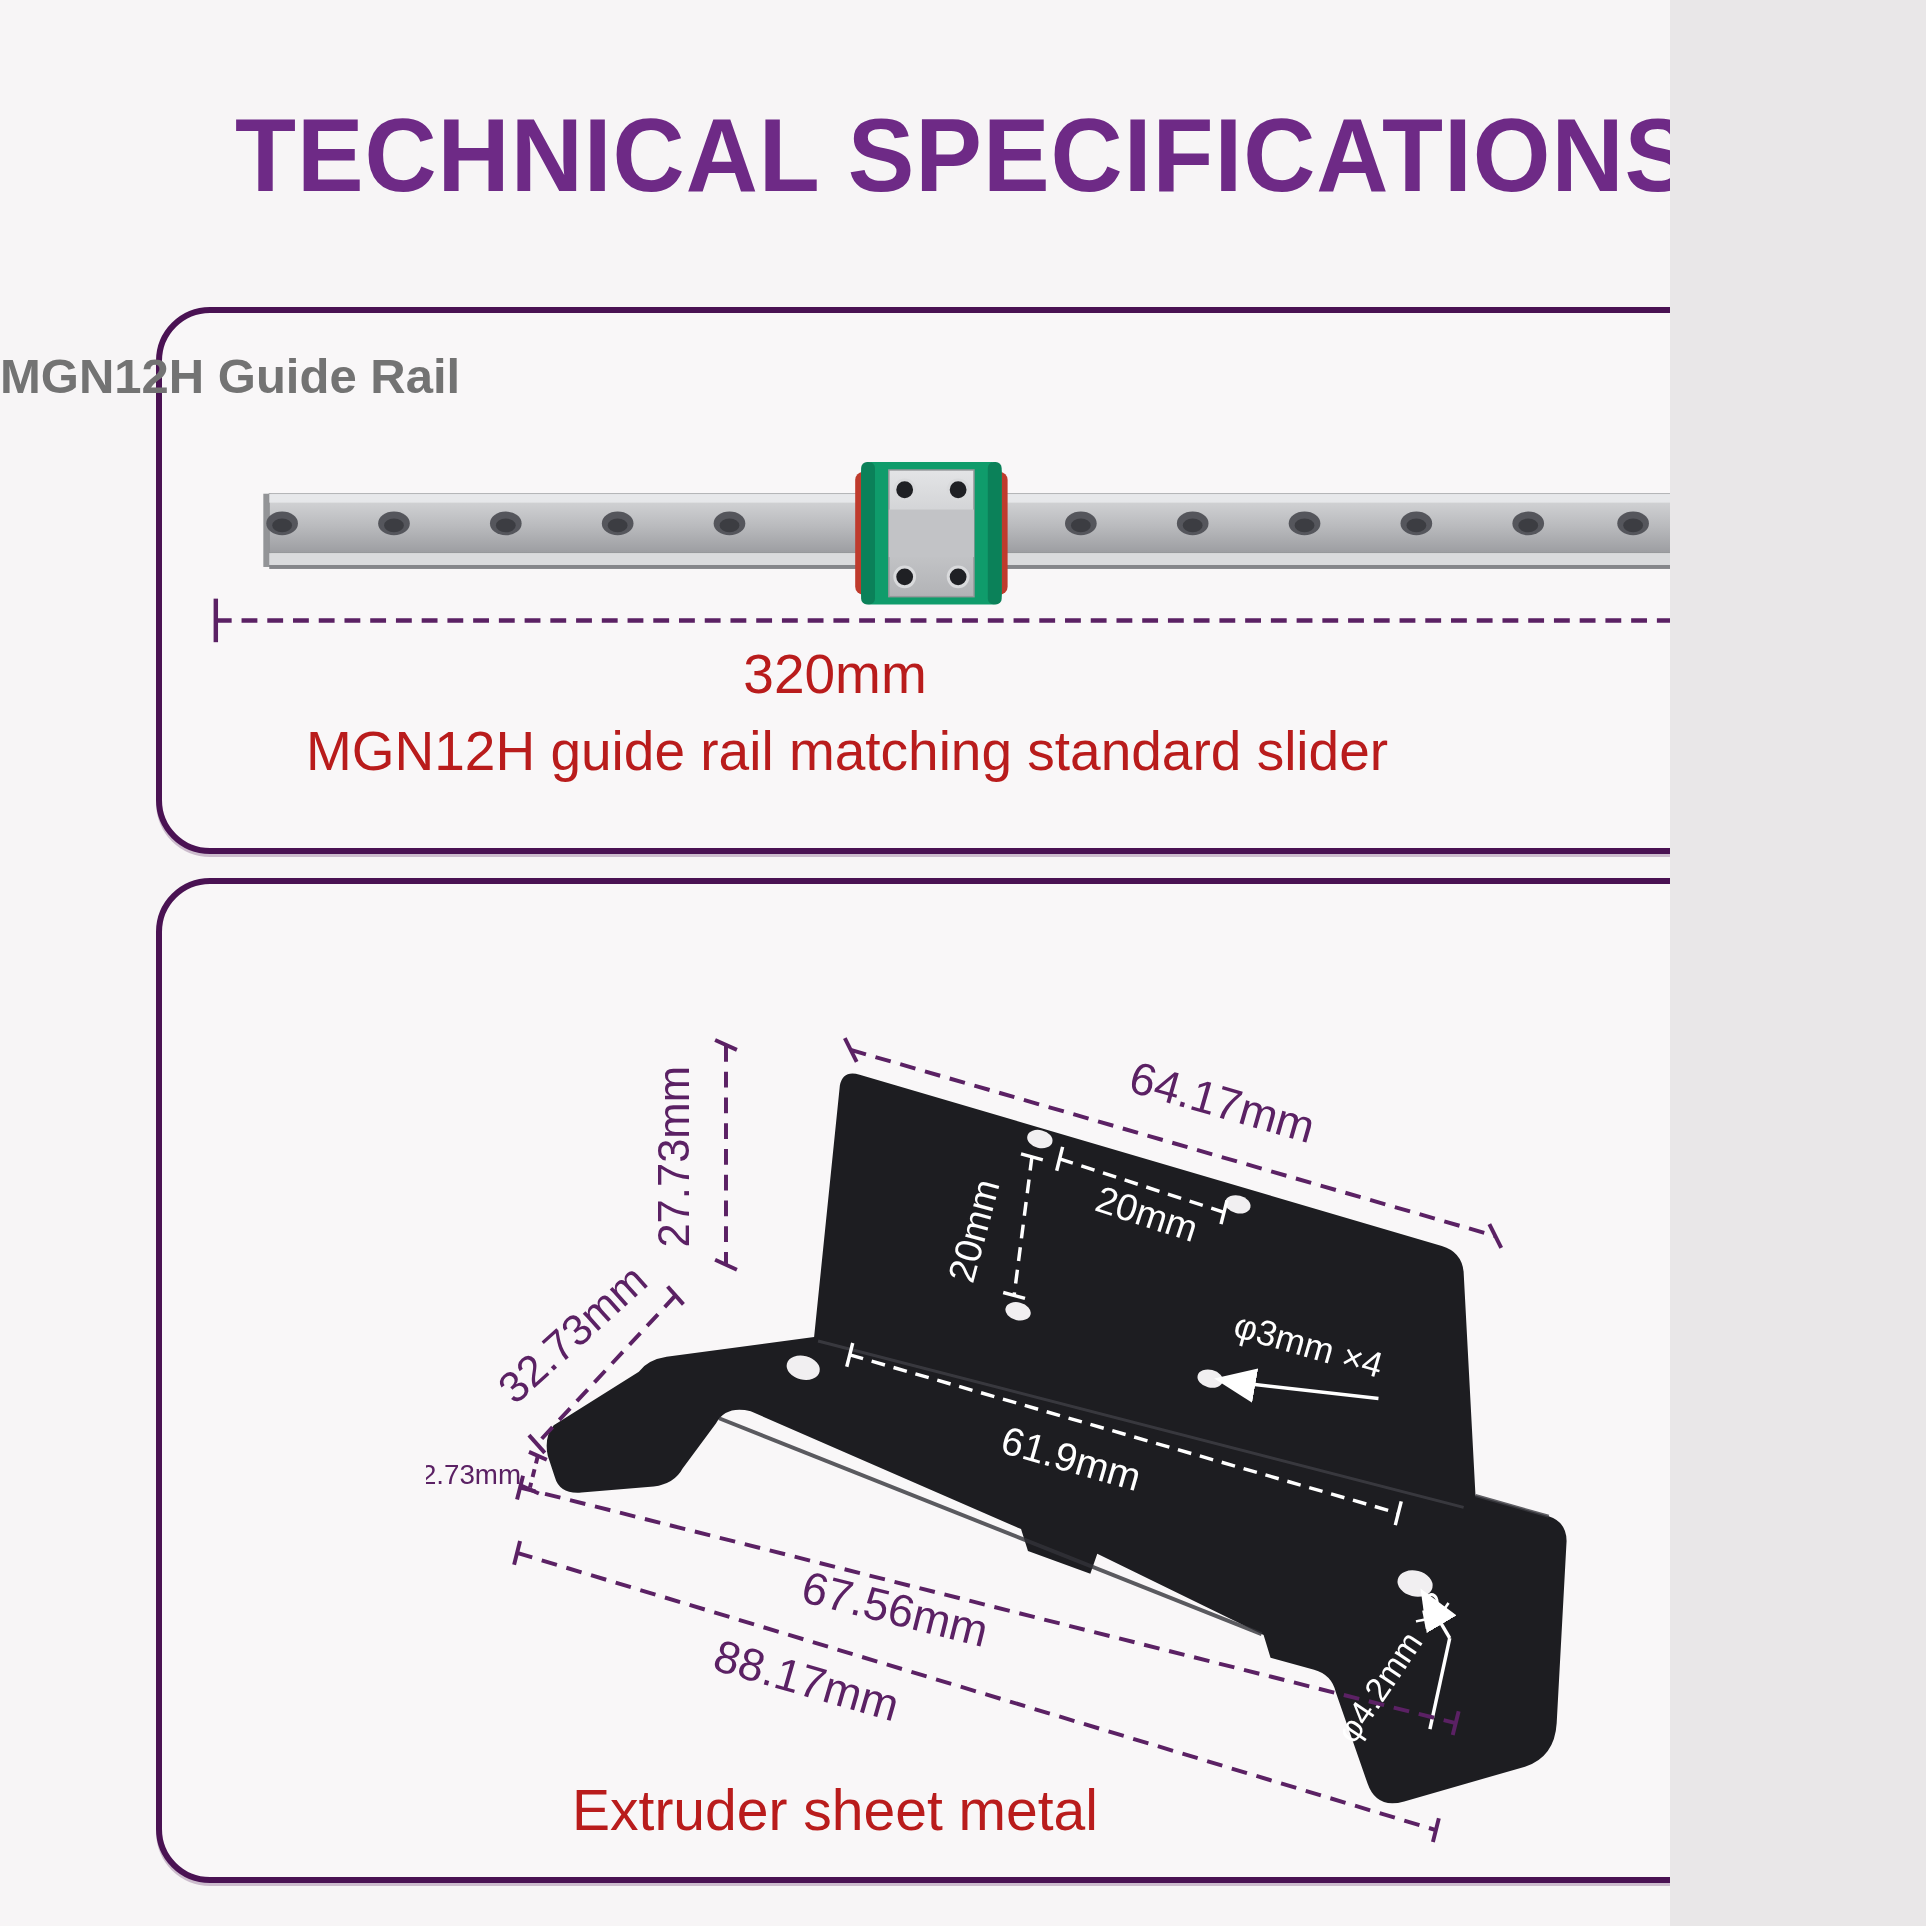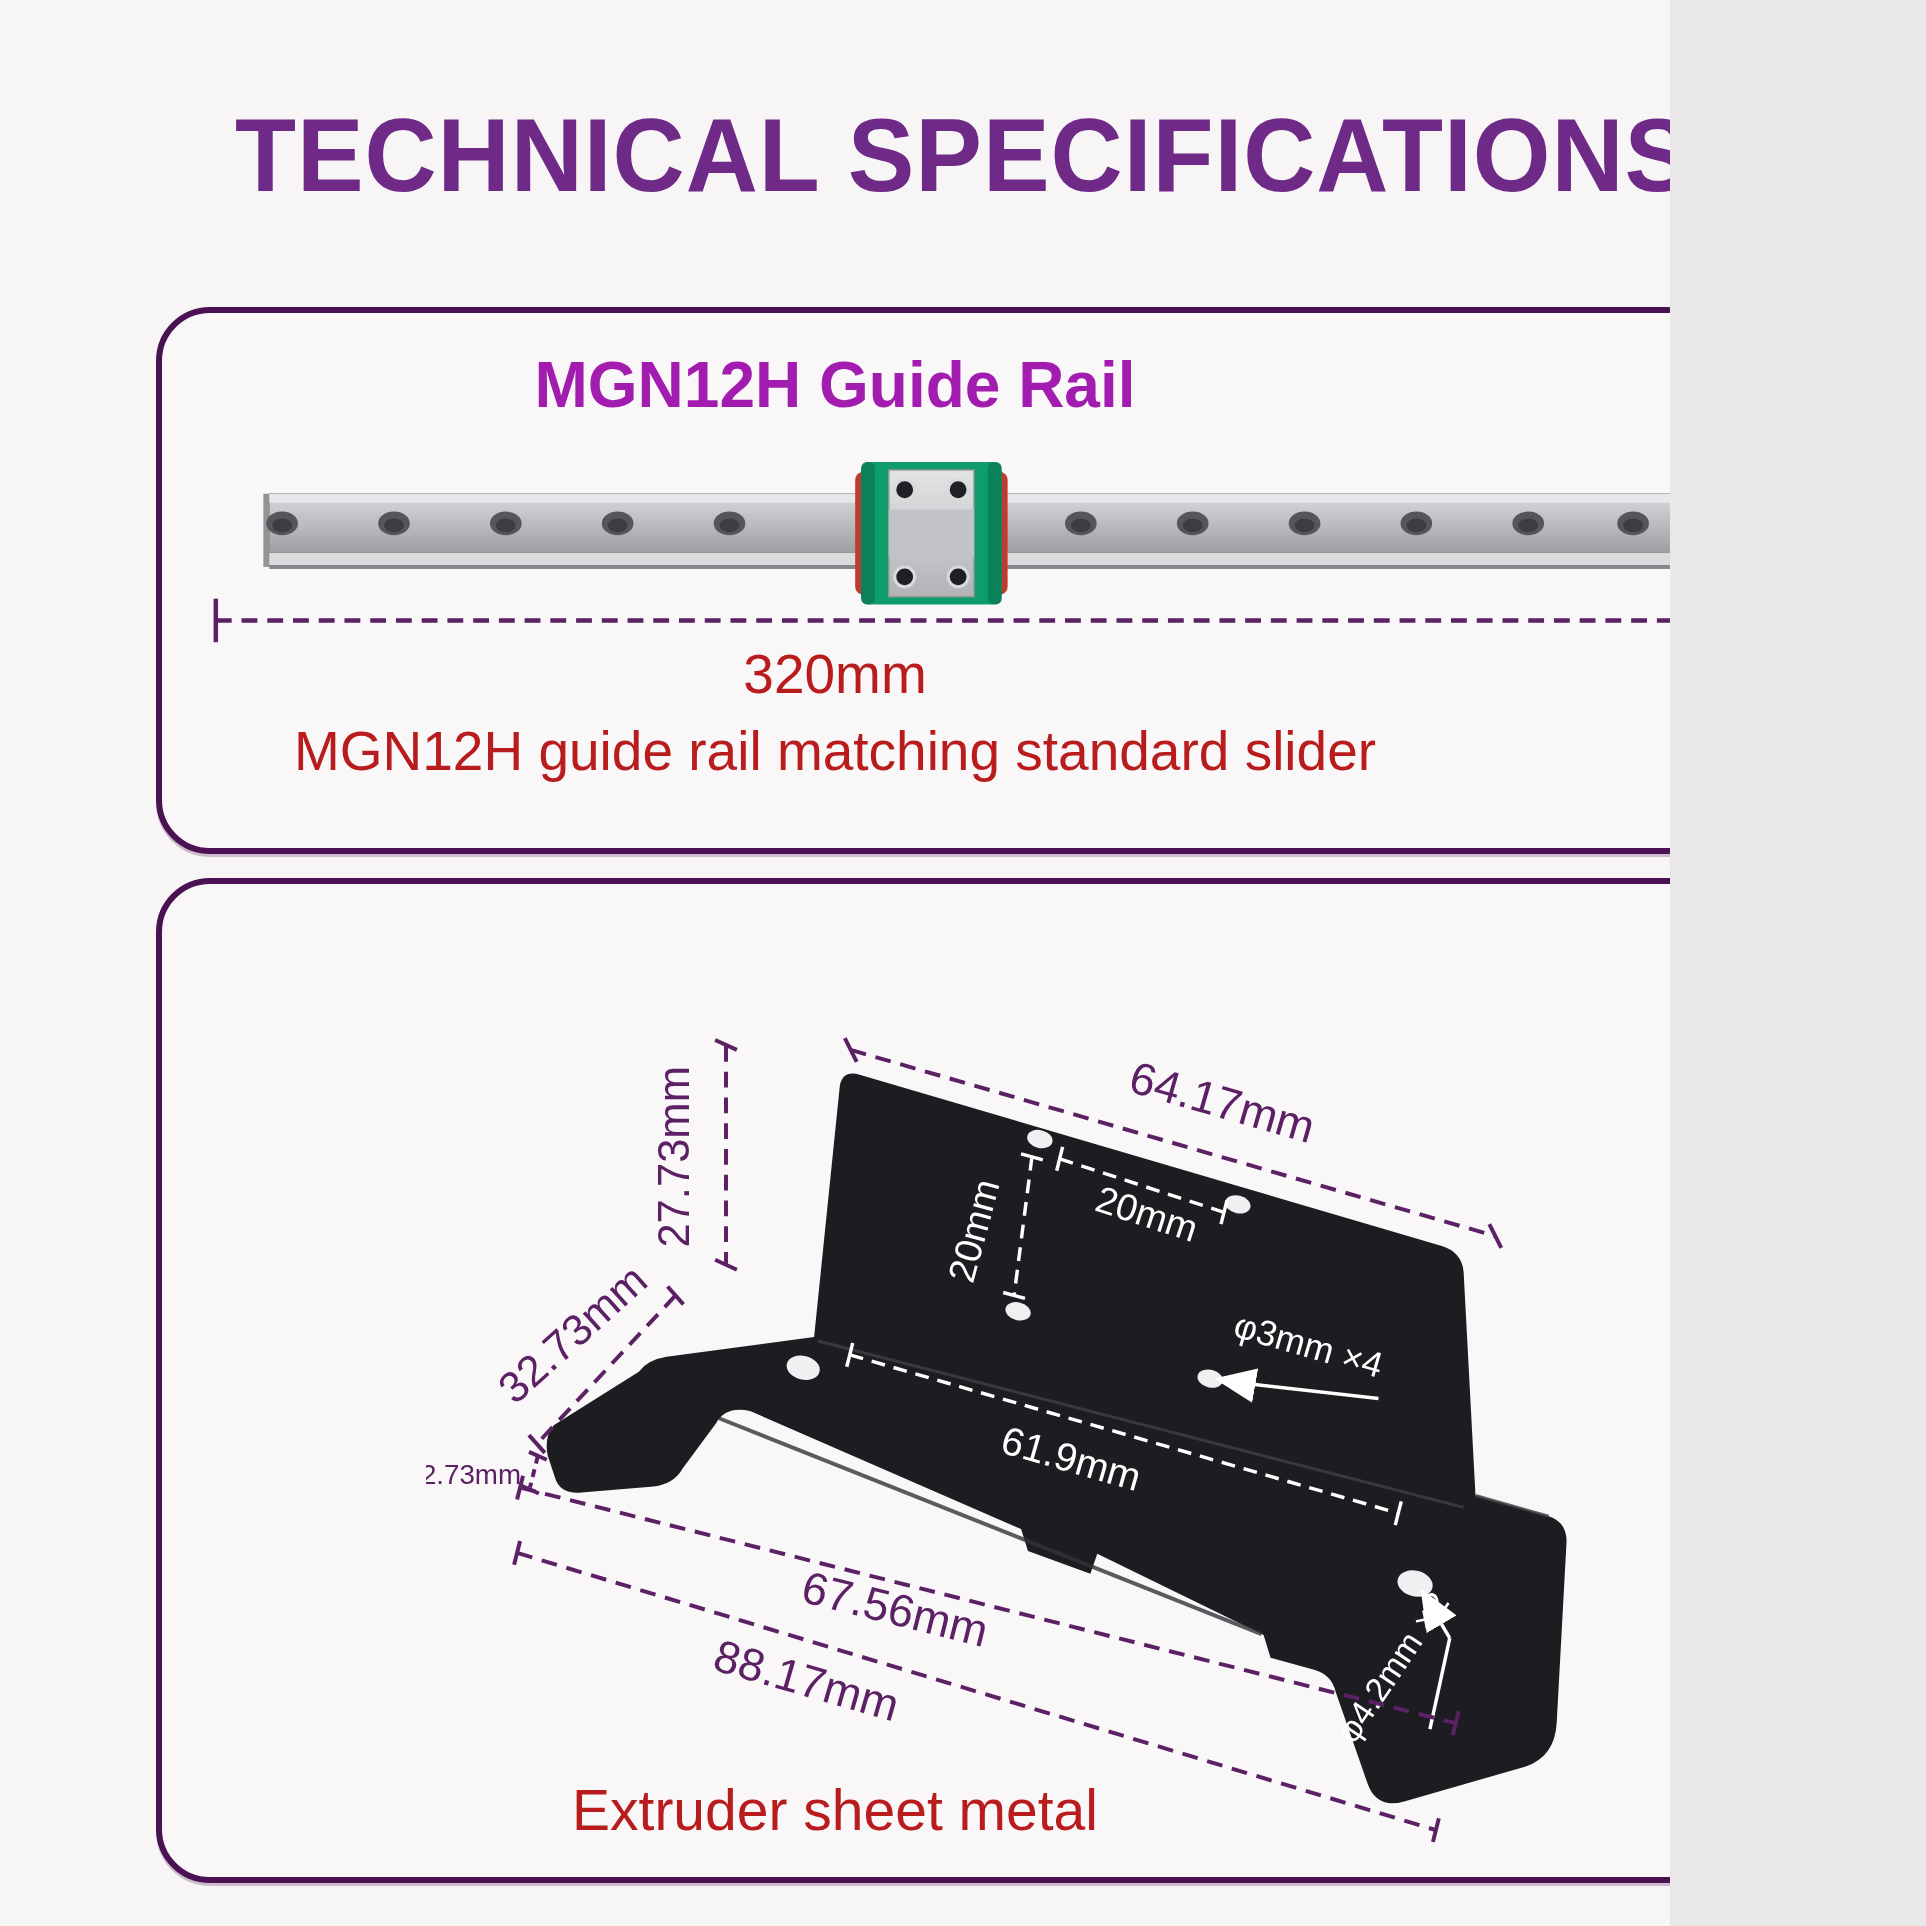--- a/index.html
+++ b/index.html
@@ -17,31 +17,31 @@
   }
   .panel{
     position:absolute; left:156px; width:1675px;
     border:6px solid #4a1253; border-radius:54px;
     background:#f9f7f8;
     box-shadow:0 3px 0 rgba(74,18,83,0.25);
   }
   #rail-panel{ top:307px; height:535px; }
   #bracket-panel{ top:878px; height:993px; }
   .panel-heading{
-    position:absolute; left:0; width:100%; text-align:center;
-    font-size:64px; font-weight:700; color:#a21caf; white-space:nowrap;
+    position:absolute; left:0; width:100%; text-align:left;
+    font-size:49px; font-weight:700; color:#737373; white-space:nowrap;
   }
   #rail-heading{ top:348px; }
   #bracket-heading{ top:919px; }
   .big-label{
     position:absolute; left:0; width:100%; text-align:center;
     font-size:55px; font-weight:400; color:#b91c1c; white-space:nowrap;
   }
   #rail-length{ top:642px; }
-  #rail-desc{ top:719px; }
+  #rail-desc{ top:719px;margin-left:12px; }
   #bracket-caption{ top:1777px; font-size:57px; }
   svg text{ font-family:"Liberation Sans", sans-serif; }
   .pdim{ fill:#5b2164; }
   .wdim{ fill:#ffffff; }
 </style>
 </head>
 <body>
 
 <div id="page">
 

